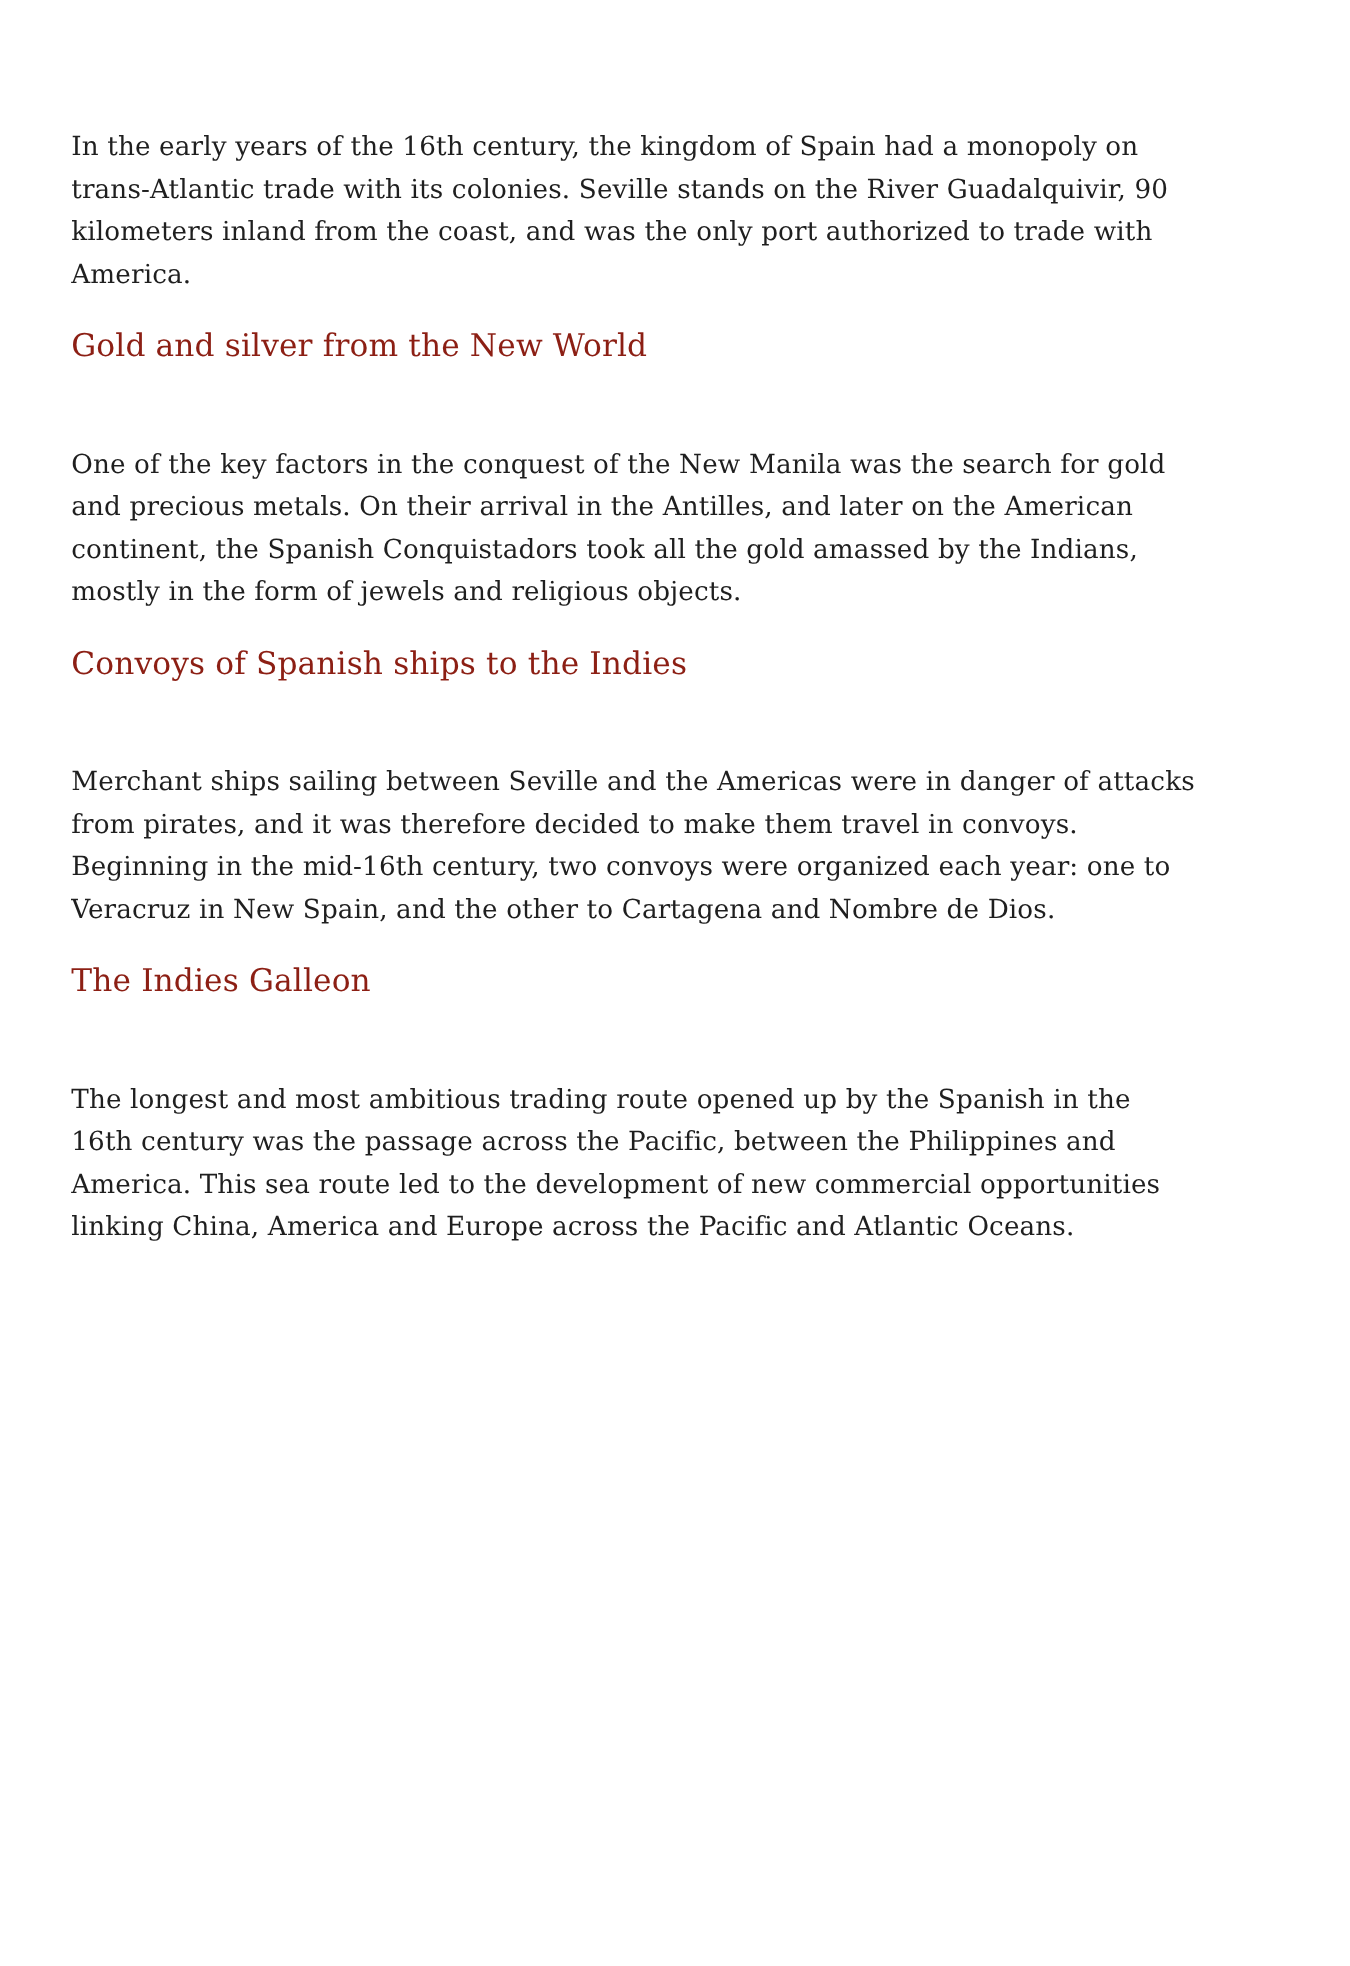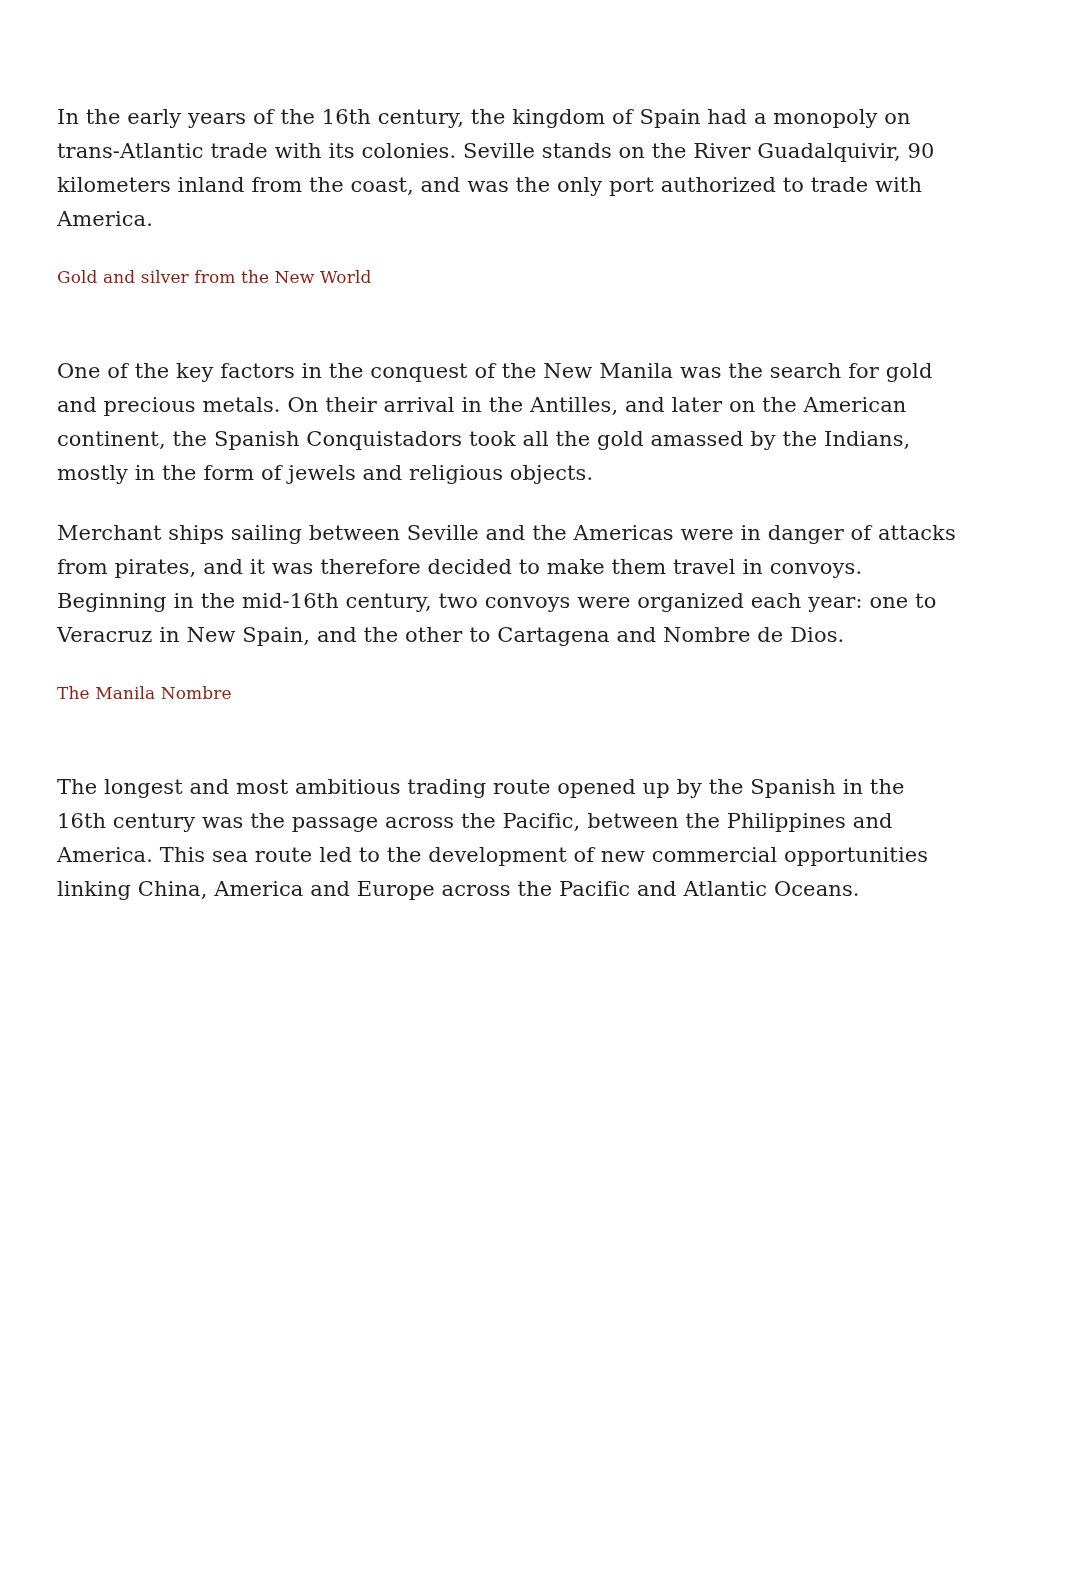--- a/index.html
+++ b/index.html
@@ -23,37 +23,38 @@
     overflow: hidden;
   }
   .paragraph {
     font-size: 21px;
     line-height: 34px;
     margin: 0 0 26px 0;
     color: #1f1f1f;
     letter-spacing: 0.1px;
   }
   .section-heading {
-    font-size: 17px;
+    font-size: 25px;
     line-height: 30px;
     font-weight: 400;
     margin: 0 0 62px 0;
     color: #8c1f14;
     letter-spacing: 0.1px;
   }
 </style>
 </head>
 <body>
 
 <div class="page">
   <p class="paragraph">In the early years of the 16th century, the kingdom of Spain had a monopoly on trans-Atlantic trade with its colonies. Seville stands on the River Guadalquivir, 90 kilometers inland from the coast, and was the only port authorized to trade with America.</p>
 
   <h2 class="section-heading">Gold and silver from the New World</h2>
 
   <p class="paragraph">One of the key factors in the conquest of the New Manila was the search for gold and precious metals. On their arrival in the Antilles, and later on the American continent, the Spanish Conquistadors took all the gold amassed by the Indians, mostly in the form of jewels and religious objects.</p>
 
+  <h2 class="section-heading">Convoys of Spanish ships to the Indies</h2>
 
   <p class="paragraph">Merchant ships sailing between Seville and the Americas were in danger of attacks from pirates, and it was therefore decided to make them travel in convoys. Beginning in the mid-16th century, two convoys were organized each year: one to Veracruz in New Spain, and the other to Cartagena and Nombre de Dios.</p>
 
-  <h2 class="section-heading">The Manila Nombre</h2>
+  <h2 class="section-heading">The Indies Galleon</h2>
 
   <p class="paragraph">The longest and most ambitious trading route opened up by the Spanish in the 16th century was the passage across the Pacific, between the Philippines and America. This sea route led to the development of new commercial opportunities linking China, America and Europe across the Pacific and Atlantic Oceans.</p>
 </div>
 
 </body></html>

